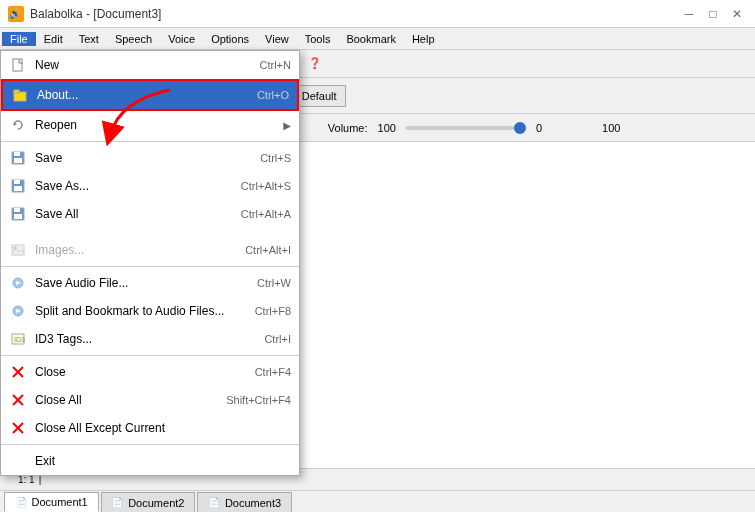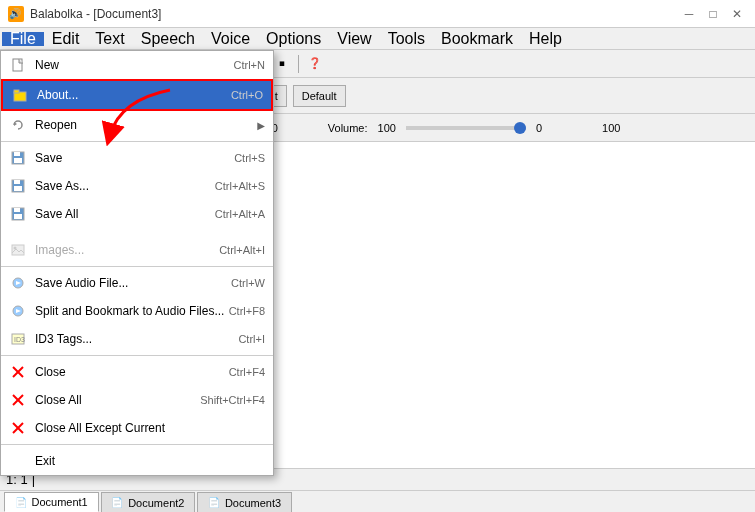--- a/index.html
+++ b/index.html
@@ -61,21 +61,21 @@
       background: #f0f0f0;
       height: 22px;
       display: flex;
       align-items: center;
       padding: 0 2px;
       border-bottom: 1px solid #ccc;
     }
     .menu-item {
       padding: 3px 8px;
       cursor: pointer;
-      font-size: 16px;
+      font-size: 11px;
       color: #000;
       height: 14px;
       display: flex;
       align-items: center;
     }
     .menu-item.active { background: #316ac5; color: white; }
 
     
     .toolbar {
       background: #f0f0f0;
@@ -167,30 +167,30 @@
       left: 0;
       right: 0;
       bottom: 44px;
       overflow: hidden;
     }
 
     
     .status-bar {
       position: absolute;
       bottom: 22px;
-      left: 0;
+      left: 12px;
       right: 0;
       height: 22px;
       background: #f0f0f0;
       border-top: 1px solid #ccc;
       display: flex;
       align-items: center;
       padding: 0 6px;
       gap: 4px;
-      font-size: 13px;
+      font-size: 10px;
     }
 
     
     .tab-bar {
       position: absolute;
       bottom: 0;
       left: 0;
       right: 0;
       height: 22px;
       background: #f0f0f0;
@@ -216,21 +216,21 @@
       background: white;
       border-bottom: 1px solid white;
     }
     .tab-icon { font-size: 10px; color: #666; }
 
     
     .dropdown-menu {
       position: absolute;
       top: 50px;
       left: 0;
-      width: 274px;
+      width: 300px;
       background: white;
       border: 1px solid #aaa;
       box-shadow: 3px 3px 8px rgba(0,0,0,0.3);
       z-index: 100;
     }
     .drop-item {
       display: flex;
       align-items: center;
       padding: 5px 8px;
       cursor: pointer;

